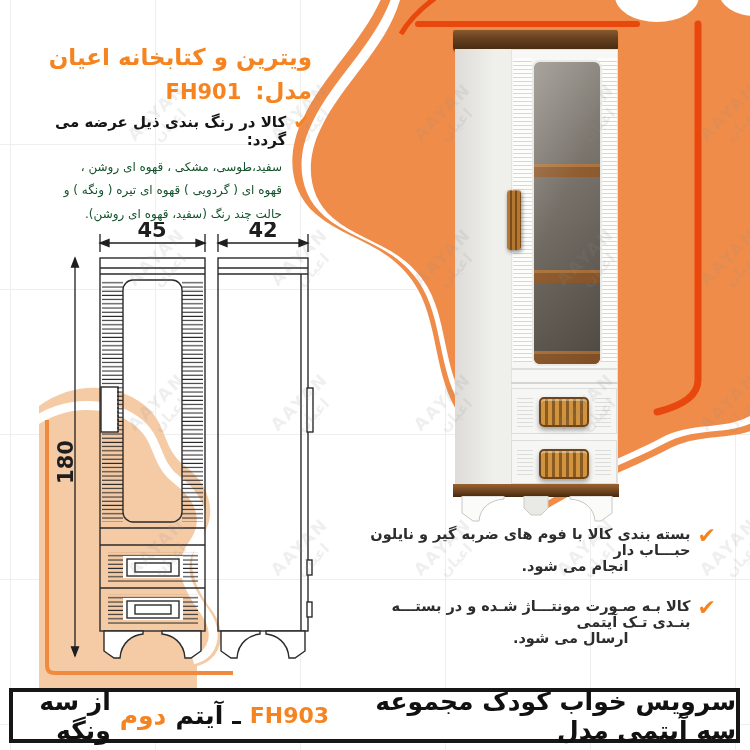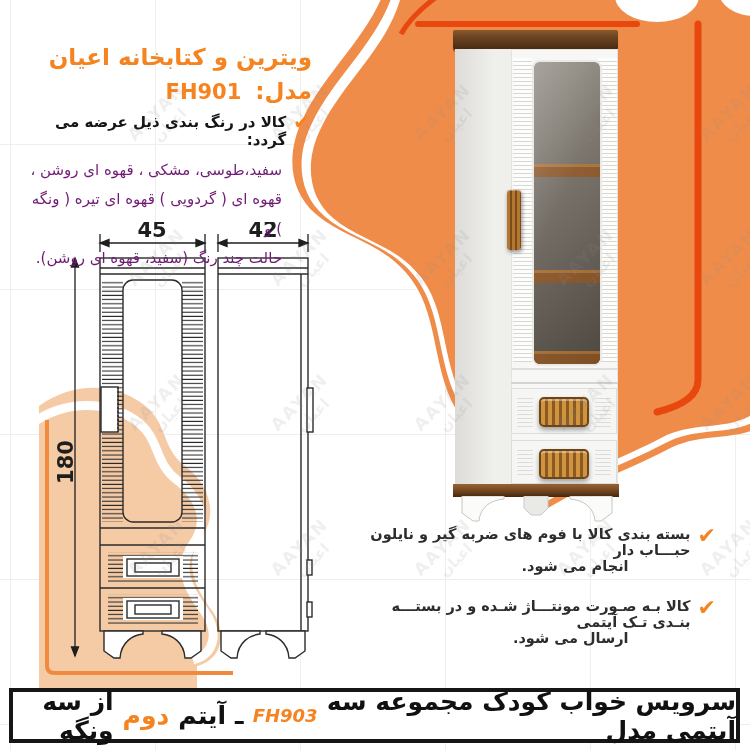--- a/index.html
+++ b/index.html
@@ -57,32 +57,32 @@
   .wm .far{font-size:15px;display:block;}
   
   .header{position:absolute;left:10px;top:44px;width:302px;z-index:5;direction:rtl;text-align:right;
           color:var(--accent);}
   .header .t1{font-size:23px;font-weight:bold;letter-spacing:0;}
   .header .t2{margin-top:8px;display:flex;align-items:baseline;gap:14px;font-weight:bold;}
   .header .lbl{font-size:23px;} .header .code{font-size:21px;direction:ltr;}
   .color-note{position:absolute;left:25px;top:113px;width:285px;z-index:5;direction:rtl;text-align:right;}
   .color-note .head{display:flex;align-items:flex-start;gap:7px;font-size:15px;font-weight:bold;color:#151515;}
   .check{color:var(--accent);font-size:20px;line-height:1;position:relative;top:-1px;}
-  .color-note .body{padding-right:28px;margin-top:7px;font-size:15px;color:#701a75;line-height:1.95;}
+  .color-note .body{padding-right:28px;margin-top:7px;font-size:12px;color:#14532d;line-height:1.95;}
   .notes{position:absolute;left:366px;top:526px;width:350px;z-index:5;direction:rtl;text-align:right;
          color:#2d2d2d;font-weight:bold;font-size:14.5px;}
   .note{display:flex;gap:7px;margin-bottom:24px;}
   .note .check{font-size:22px;}
   .note .l2{padding-right:62px;}
   
   .banner{position:absolute;left:9px;top:688px;width:731px;height:55px;z-index:6;box-sizing:border-box;
     border:4px solid #161616;background:#fff;display:flex;direction:rtl;align-items:center;
     justify-content:center;gap:9px;font-weight:bold;font-size:25px;color:#111;}
   .banner .hl{color:var(--accent);}
-  .banner .code{direction:ltr;font-size:18px;font-style:italic;}
+  .banner .code{direction:ltr;font-size:22px;}
 </style>
 </head>
 <body>
 
 <div id="canvas">
 
   <div class="grid-layer"></div>
 
   <svg class="blob-right" viewBox="0 0 465 550">
     <path transform="translate(-20.3,-18.9) scale(1.07)" fill="#f08c4a" d="M115,0 C100,50 58,82 36,128 C20,160 22,196 48,218 C76,242 112,244 138,280 C164,316 156,370 184,408 C206,438 244,452 256,482 L256,498 C300,470 338,458 376,438 C408,421 436,431 465,416 L465,0 Z"></path>

